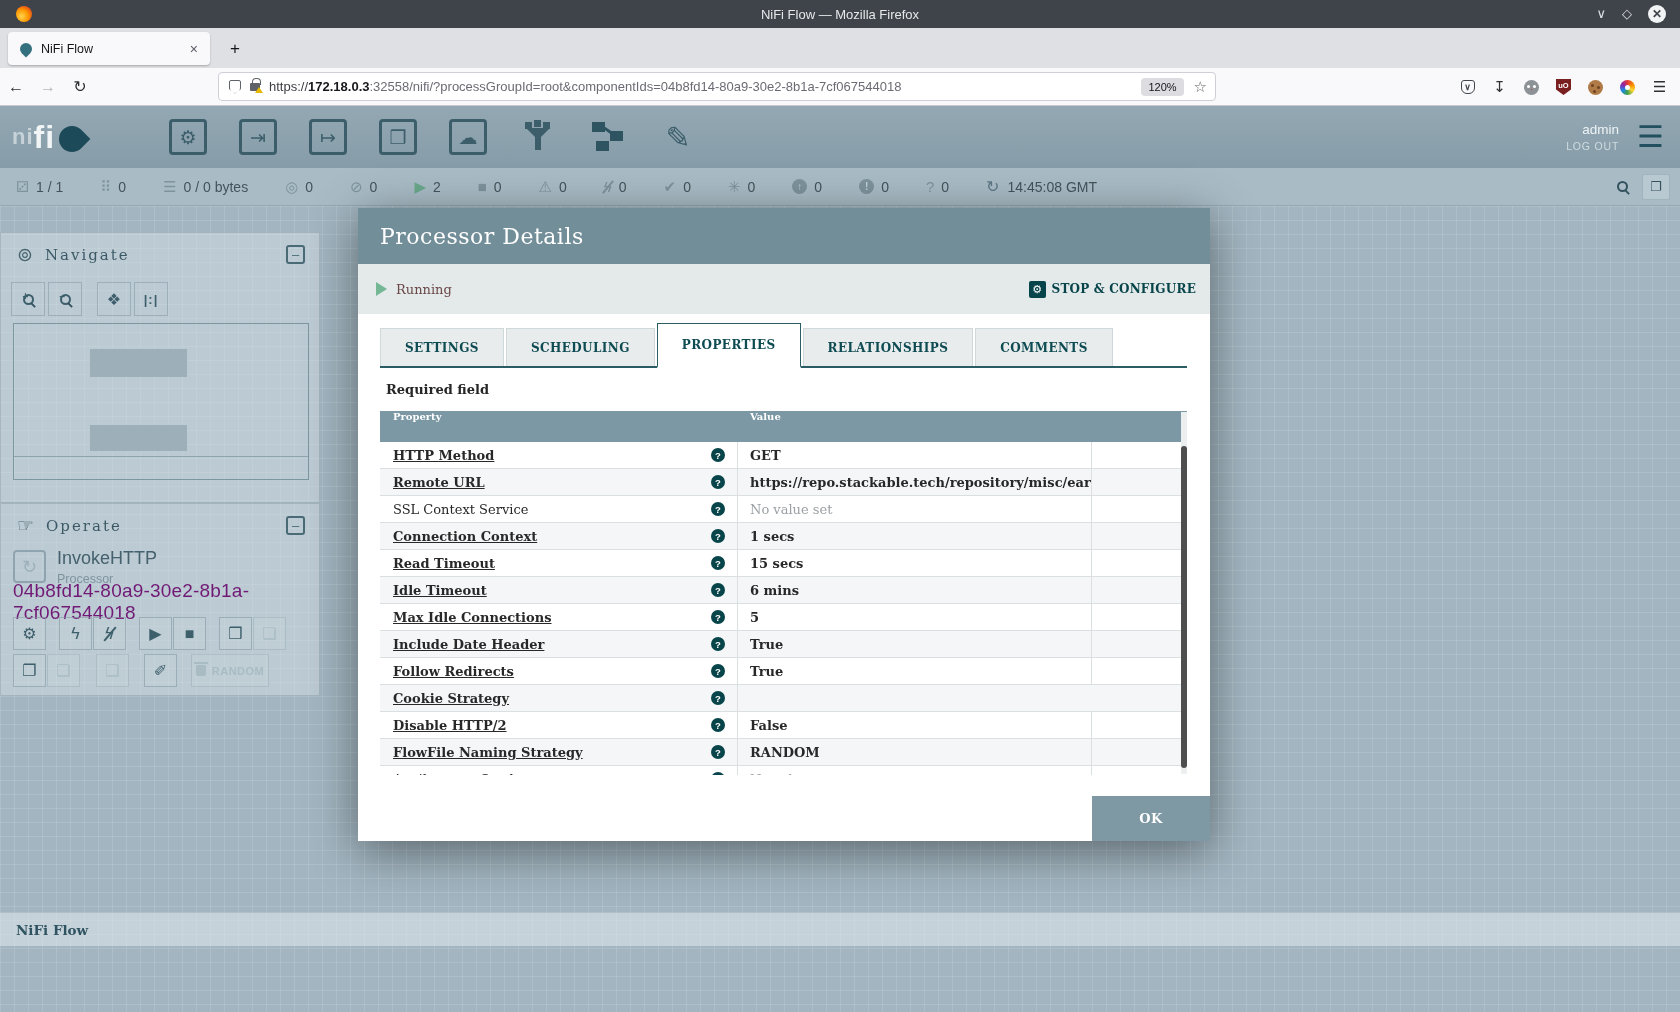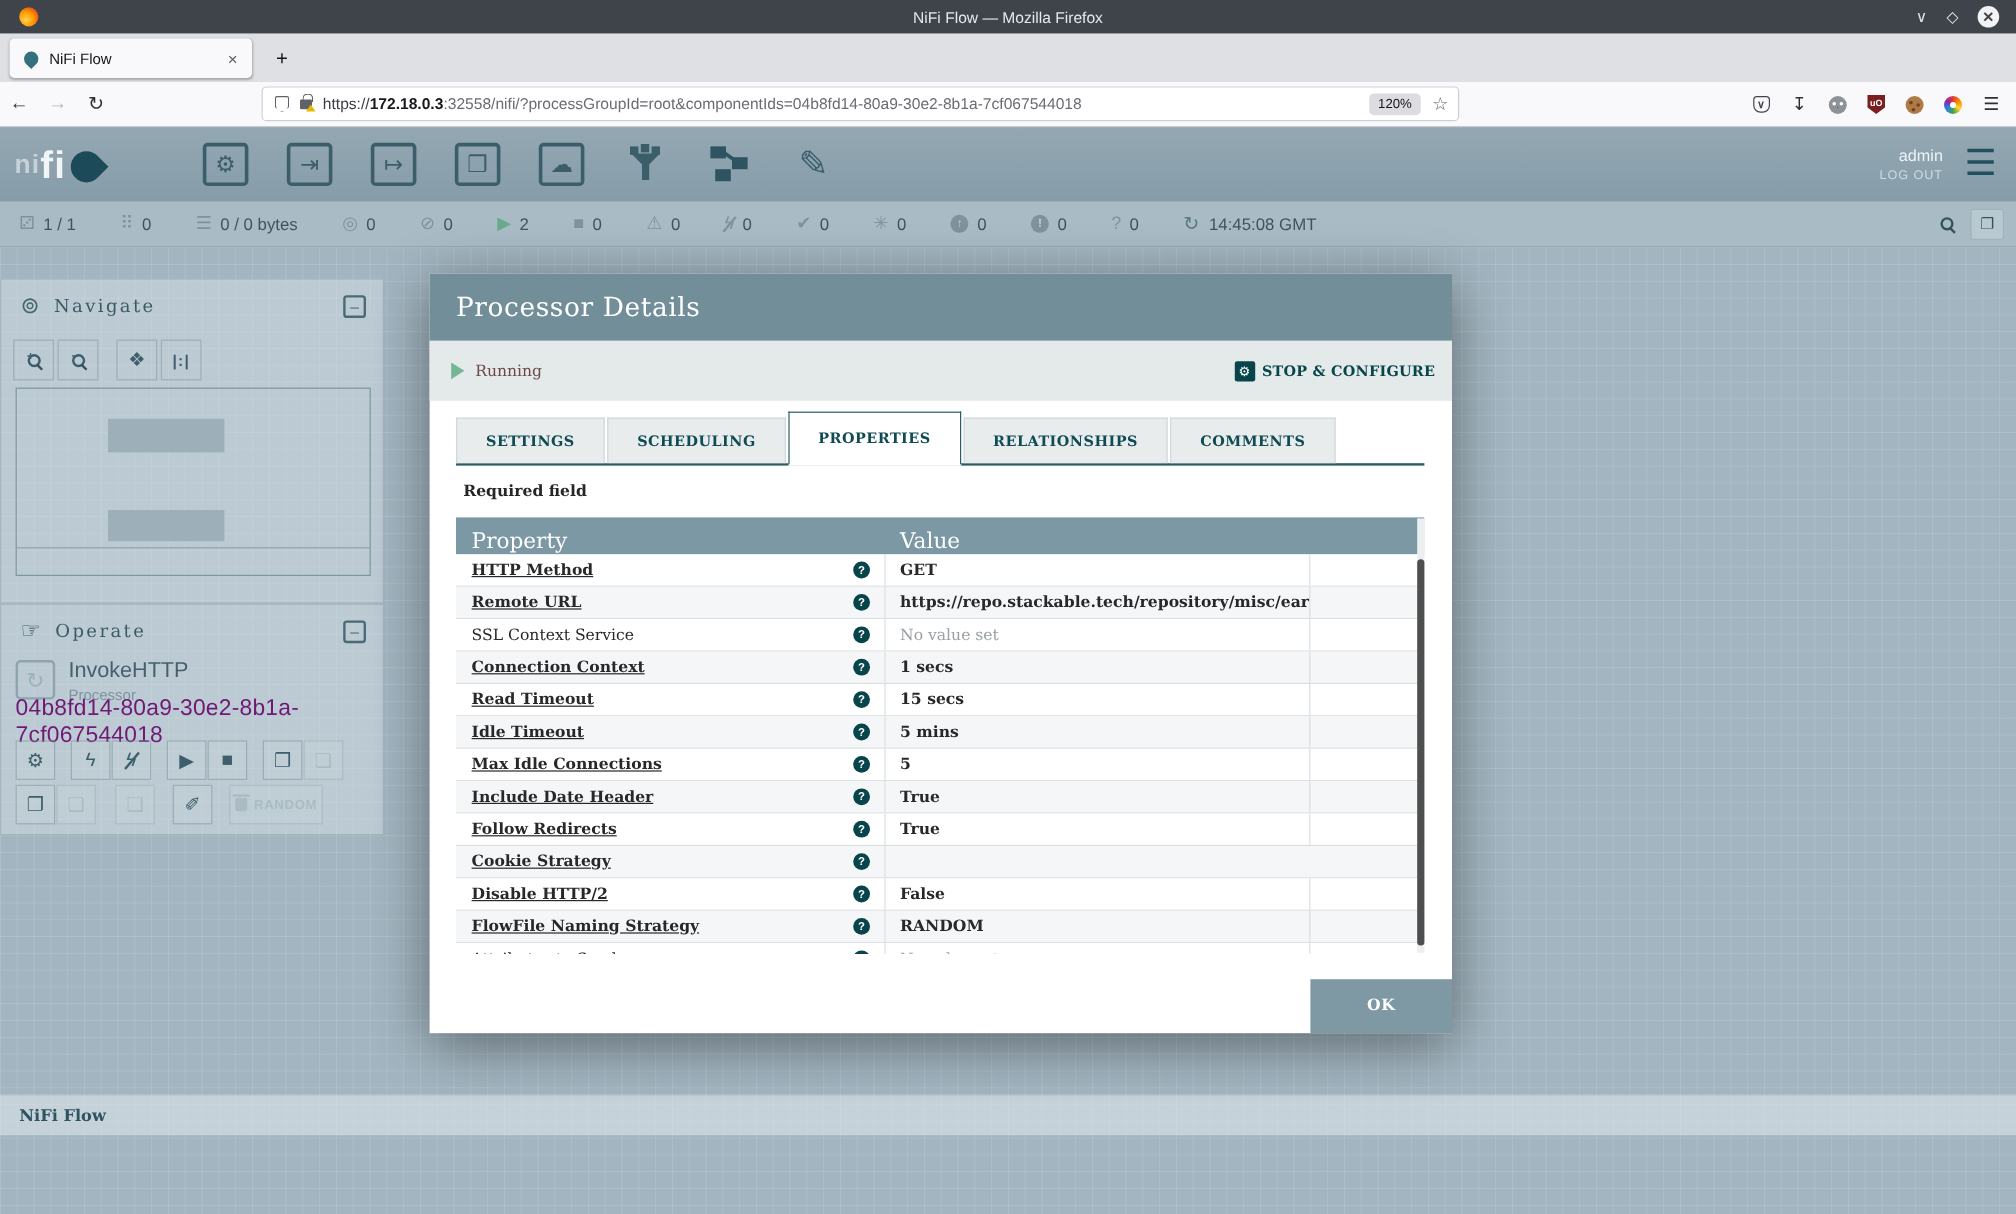--- a/index.html
+++ b/index.html
@@ -109,35 +109,35 @@
   .op-type{position:absolute;left:56px;top:68px;font-size:12.5px;color:#7f949d;}
   .op-id{position:absolute;left:12px;top:76px;font-size:19px;color:#701a75;letter-spacing:.2px;}
   .op-row{position:absolute;left:12px;display:flex;align-items:center;}
   .op-btn{width:33px;height:33px;border:1px solid rgba(125,148,158,.55);display:flex;align-items:center;justify-content:center;color:#3d5f6b;font-size:16px;background:rgba(255,255,255,.06);}
   .op-btn.disabled{color:#a9bcc4;border-color:rgba(125,148,158,.3);}
   .op-btn.wide{width:78px;gap:6px;font-size:11px;font-weight:bold;letter-spacing:.5px;}
   .trash-shape{width:10px;height:11px;background:currentColor;border-radius:1px 1px 2px 2px;position:relative;}
   .trash-shape::before{content:"";position:absolute;left:-2px;top:-3px;width:14px;height:2px;background:currentColor;}
 
   
-  .dialog{position:absolute;left:358px;top:228px;width:852px;height:633px;background:#fff;box-shadow:0 10px 45px rgba(0,0,0,.45);}
+  .dialog{position:absolute;left:358px;top:208px;width:852px;height:633px;background:#fff;box-shadow:0 10px 45px rgba(0,0,0,.45);}
   .dlg-header{position:absolute;left:0;top:0;right:0;height:56px;background:#728e98;display:flex;align-items:center;}
   .dlg-title{color:#fff;font-size:22px;margin-left:22px;letter-spacing:.5px;}
   .dlg-status{position:absolute;left:0;top:56px;right:0;height:50px;background:#e4e9ea;display:flex;align-items:center;padding:0 14px 0 18px;}
   .play-tri{width:0;height:0;border-left:11px solid #73b795;border-top:7px solid transparent;border-bottom:7px solid transparent;}
   .run-label{margin-left:9px;font-size:13px;font-weight:normal;color:#6b4848;}
   .stop-config{margin-left:auto;display:flex;align-items:center;}
   .gear-box{width:17px;height:17px;background:#07454a;color:#fff;font-size:11px;display:flex;align-items:center;justify-content:center;border-radius:2px;}
   .stop-config-label{margin-left:6px;font-size:12px;font-weight:bold;color:#07454a;letter-spacing:.2px;}
   .tabs{position:absolute;left:22px;top:115px;width:807px;display:flex;align-items:flex-end;border-bottom:2px solid #2a5c63;}
   .tab{height:38px;line-height:38px;padding:0 24px;background:#e8eced;border:1px solid #cfd8db;border-bottom:none;margin-right:2px;color:#0e4b52;font-weight:bold;font-size:12px;letter-spacing:.4px;}
   .tab.active{height:45px;line-height:43px;background:#fff;border:1px solid #2a5c63;border-bottom:2px solid #fff;margin-bottom:-2px;}
   .required-label{position:absolute;left:28px;top:174px;font-size:13px;font-weight:bold;color:#262626;}
   .tbl-viewport{position:absolute;left:22px;top:203px;width:807px;height:364px;overflow:hidden;background:#fff;}
-  .thead{display:flex;height:31px;background:#7b98a4;color:#fff;align-items:flex-end;font-size:18px;font-weight:normal;}
+  .thead{display:flex;height:31px;background:#7b98a4;color:#fff;align-items:flex-start;font-size:10px;font-weight:bold;}
   .th-prop{width:358px;padding-left:13px;}
   .th-val{width:354px;padding-left:12px;}
   .prow{display:flex;height:27px;align-items:center;border-bottom:1px solid #dadfe2;font-size:13px;background:#fff;}
   .prow.alt{background:#f4f6f7;}
   .c-name{width:358px;height:100%;display:flex;align-items:center;padding-left:13px;border-right:1px solid #dadfe2;}
   .c-name .nm{color:#282828;}
   .c-name.req .nm{font-weight:bold;text-decoration:underline;}
   .help-ico{margin-left:auto;margin-right:12px;width:14px;height:14px;border-radius:50%;background:#07454a;color:#fff;font-size:9.5px;font-weight:bold;display:flex;align-items:center;justify-content:center;flex:none;}
   .c-val{width:354px;height:100%;display:flex;align-items:center;padding-left:12px;border-right:1px solid #dadfe2;overflow:hidden;}
   .c-val .vl{color:#282828;font-weight:bold;white-space:nowrap;}
@@ -453,21 +453,21 @@
             <span class="vl slab">15 secs</span>
           </span>
           <span class="c-extra"></span>
         </div>
         <div class="prow alt">
           <span class="c-name req">
             <span class="nm slab">Idle Timeout</span>
             <span class="help-ico">?</span>
           </span>
           <span class="c-val">
-            <span class="vl slab">5 mins</span>
+            <span class="vl slab">6 mins</span>
           </span>
           <span class="c-extra"></span>
         </div>
         <div class="prow">
           <span class="c-name req">
             <span class="nm slab">Max Idle Connections</span>
             <span class="help-ico">?</span>
           </span>
           <span class="c-val">
             <span class="vl slab">5</span>

